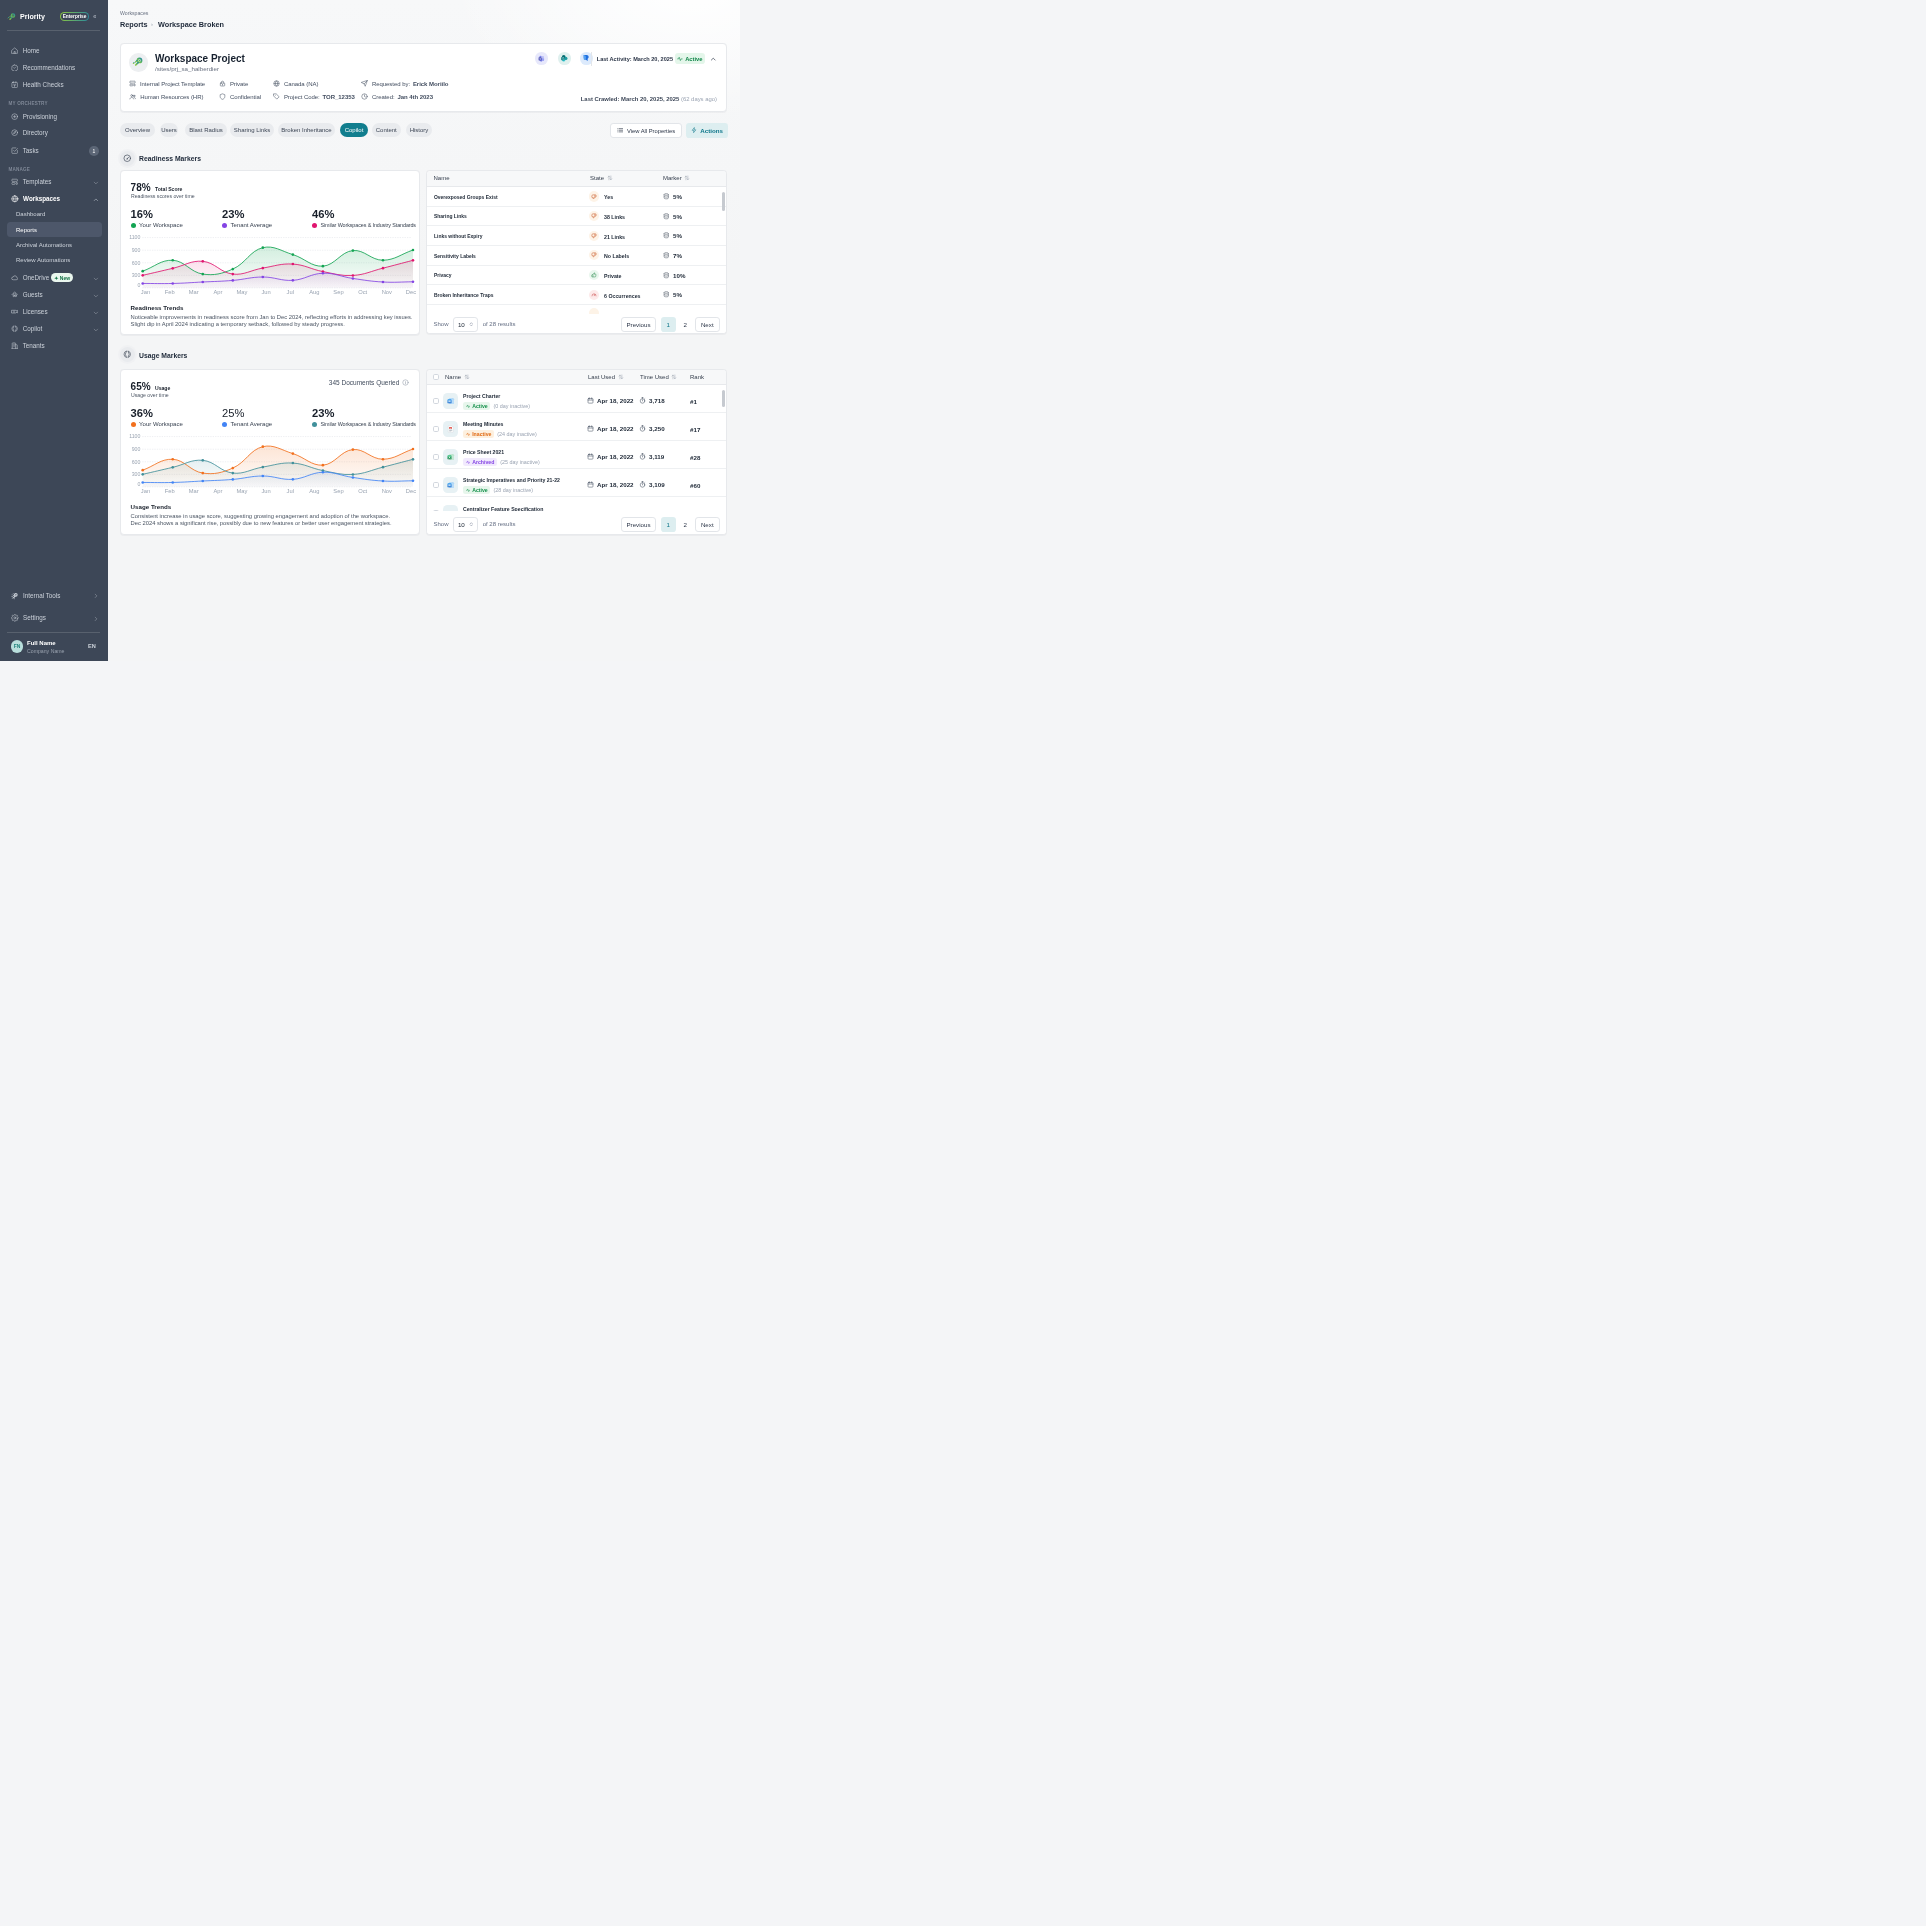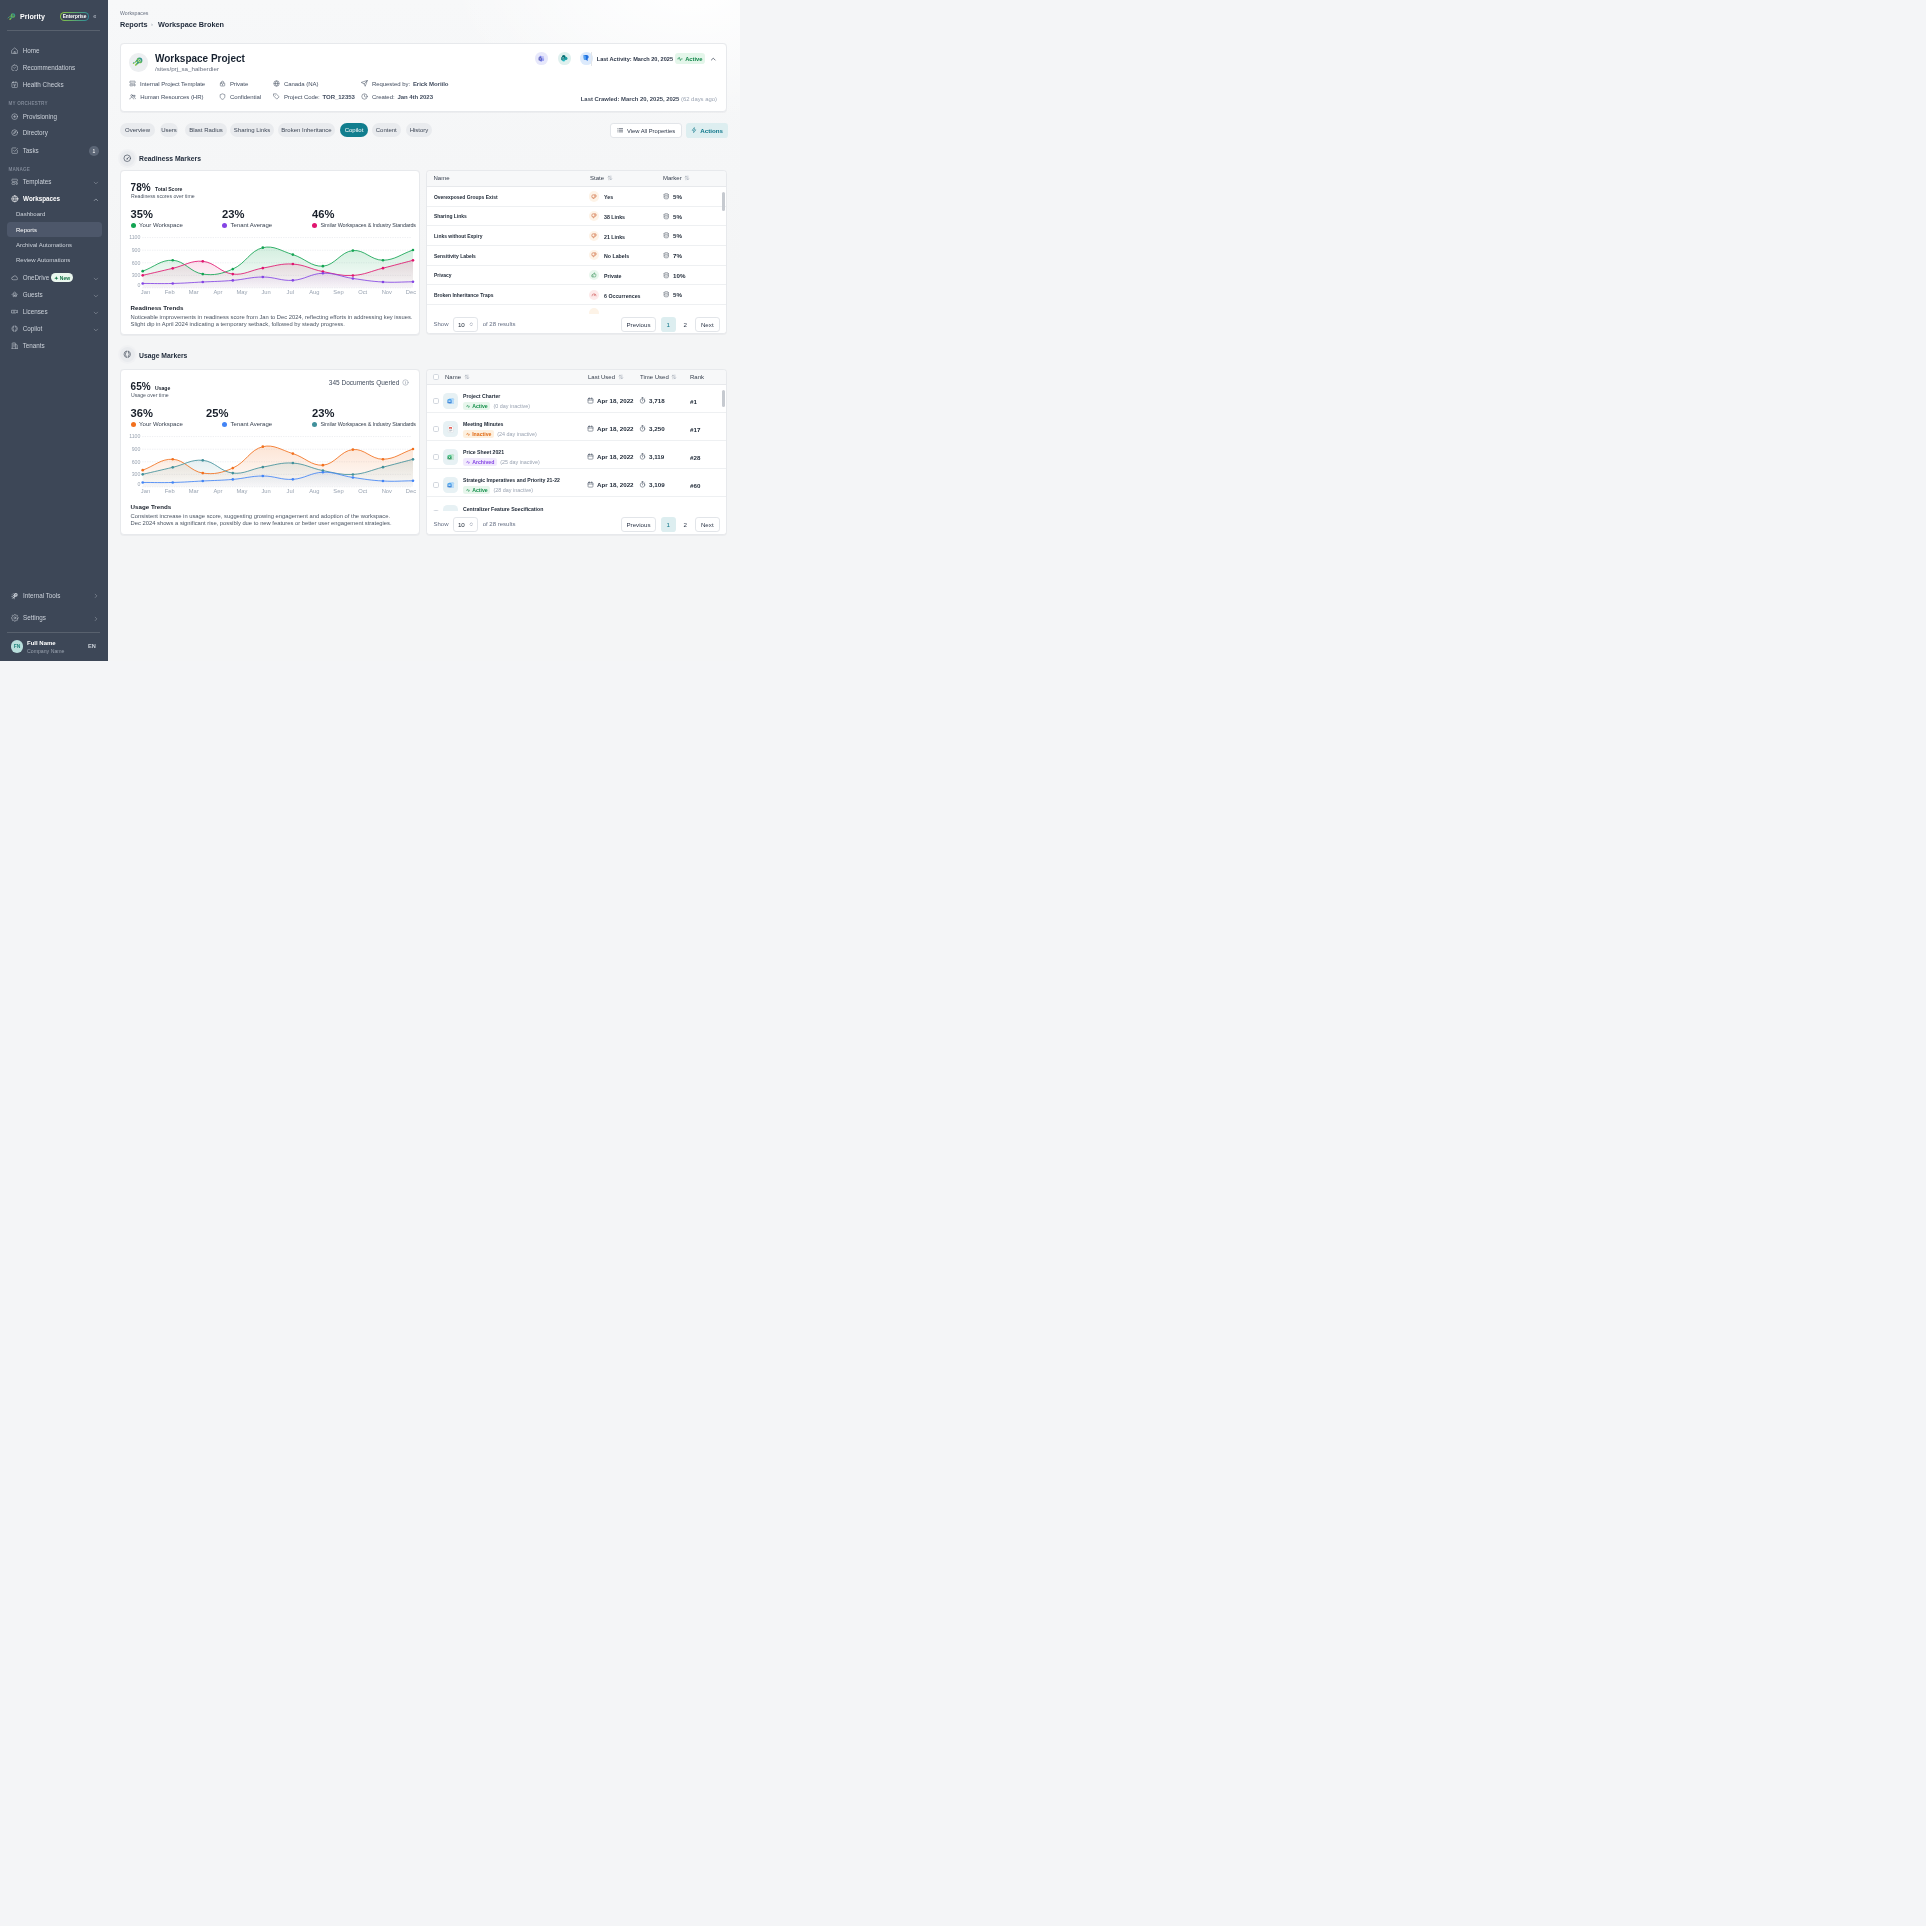--- a/index.html
+++ b/index.html
@@ -295,21 +295,21 @@
     <svg width="8.5" height="8.5" viewBox="0 0 24 24" fill="none" stroke="#394252" stroke-width="1.8" stroke-linecap="round">
         <circle cx="12" cy="12" r="9.3"></circle>
         <path d="M12 13.5 16 9"></path>
         <circle cx="11.6" cy="13.8" r="1.6" fill="#394252" stroke="none"></circle>
       </svg>
   </div>
   <div class="sec-title" style="left:139px;top:154px;">Readiness Markers</div>
   <div class="card" style="left:120px;top:170px;width:300px;height:165px;overflow:hidden;">
     <div class="abs" style="left:9.6px;top:10.8px;color:#181f2a;font-size:10px;font-weight:bold;">78%<span class="sxi" style="font-size:6px;margin-left:4.6px;">Total Score</span></div>
     <div class="abs" style="left:9.6px;top:21.6px;color:#4b5563;font-size:6px;transform:scaleX(.86);transform-origin:0 50%;">Readiness scores over time</div>
-    <div class="abs" style="left:9.6px;top:37px;color:#181f2a;font-size:11.2px;font-weight:bold;">35%</div>
+    <div class="abs" style="left:9.6px;top:37px;color:#181f2a;font-size:11.2px;font-weight:bold;">16%</div>
     <div class="abs" style="left:9.6px;top:51px;display:flex;align-items:center;gap:3.5px;color:#353f4e;font-size:6px;"><span style="width:5px;height:5px;border-radius:50%;background:#13a453;"></span>Your Workspace</div>
     <div class="abs" style="left:101px;top:37px;color:#181f2a;font-size:11.2px;font-weight:bold;">23%</div>
     <div class="abs" style="left:101px;top:51px;display:flex;align-items:center;gap:3.5px;color:#353f4e;font-size:6px;"><span style="width:5px;height:5px;border-radius:50%;background:#8444e4;"></span>Tenant Average</div>
     <div class="abs" style="left:191px;top:37px;color:#181f2a;font-size:11.2px;font-weight:bold;">46%</div>
     <div class="abs" style="left:191px;top:51px;display:flex;align-items:center;gap:3.5px;color:#353f4e;font-size:5.4px;letter-spacing:-0.1px;"><span style="width:5px;height:5px;border-radius:50%;background:#e0156f;flex:0 0 auto;"></span>Similar Workspaces &amp; Industry Standards</div>
     <svg class="abs" style="left:0;top:0" width="300" height="165" viewBox="0 0 778 428" fill="none">
 <defs>
 <linearGradient id="rga" x1="0" y1="175" x2="0" y2="303" gradientUnits="userSpaceOnUse">
             <stop offset="0" stop-color="#13a453" stop-opacity=".22"></stop>
             <stop offset="1" stop-color="#13a453" stop-opacity=".02"></stop>
@@ -514,21 +514,21 @@
     <div class="abs" style="left:9.6px;top:21.6px;color:#4b5563;font-size:6px;transform:scaleX(.86);transform-origin:0 50%;">Usage over time</div>
     <div class="abs" style="right:9.6px;top:8.5px;display:flex;align-items:center;gap:3.1px;color:#414c5d;font-size:6.5px;">345 Documents Queried
       <svg width="7" height="7" viewBox="0 0 24 24" fill="none" stroke="#8d97a5" stroke-width="1.8" stroke-linecap="round">
           <circle cx="12" cy="12" r="9.3"></circle>
           <path d="M12 11v5.5"></path>
           <circle cx="12" cy="7.8" r="1.2" fill="#8d97a5" stroke="none"></circle>
         </svg>
     </div>
     <div class="abs" style="left:9.6px;top:37px;color:#181f2a;font-size:11.2px;font-weight:bold;">36%</div>
     <div class="abs" style="left:9.6px;top:51px;display:flex;align-items:center;gap:3.5px;color:#353f4e;font-size:6px;"><span style="width:5px;height:5px;border-radius:50%;background:#f2701d;"></span>Your Workspace</div>
-    <div class="abs" style="left:85px;top:37px;color:#181f2a;font-size:11.2px;font-weight:bold;">25%</div>
+    <div class="abs" style="left:101px;top:37px;color:#181f2a;font-size:11.2px;font-weight:normal;">25%</div>
     <div class="abs" style="left:101px;top:51px;display:flex;align-items:center;gap:3.5px;color:#353f4e;font-size:6px;"><span style="width:5px;height:5px;border-radius:50%;background:#4284f5;"></span>Tenant Average</div>
     <div class="abs" style="left:191px;top:37px;color:#181f2a;font-size:11.2px;font-weight:bold;">23%</div>
     <div class="abs" style="left:191px;top:51px;display:flex;align-items:center;gap:3.5px;color:#353f4e;font-size:5.4px;letter-spacing:-0.1px;"><span style="width:5px;height:5px;border-radius:50%;background:#41909b;flex:0 0 auto;"></span>Similar Workspaces &amp; Industry Standards</div>
     <svg class="abs" style="left:0;top:0" width="300" height="165" viewBox="0 0 778 428" fill="none">
 <defs>
 <linearGradient id="uga" x1="0" y1="175" x2="0" y2="303" gradientUnits="userSpaceOnUse">
             <stop offset="0" stop-color="#f2701d" stop-opacity=".22"></stop>
             <stop offset="1" stop-color="#f2701d" stop-opacity=".02"></stop>
           </linearGradient>
 <linearGradient id="ugb" x1="0" y1="175" x2="0" y2="303" gradientUnits="userSpaceOnUse">

